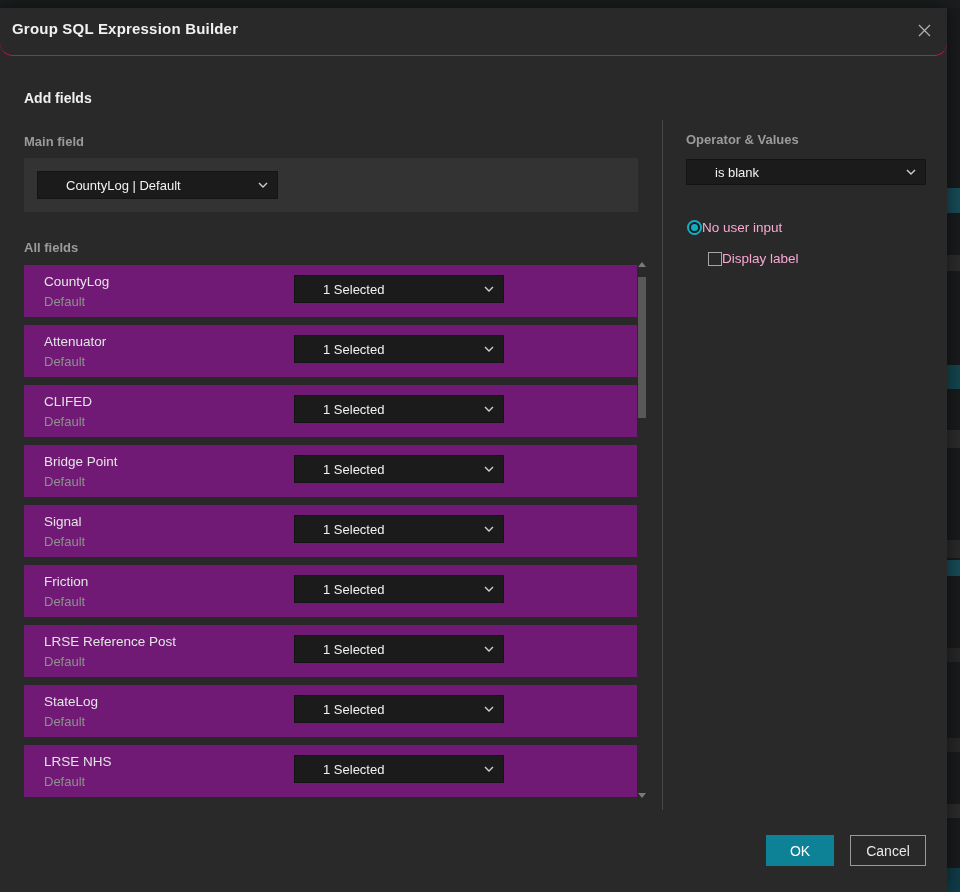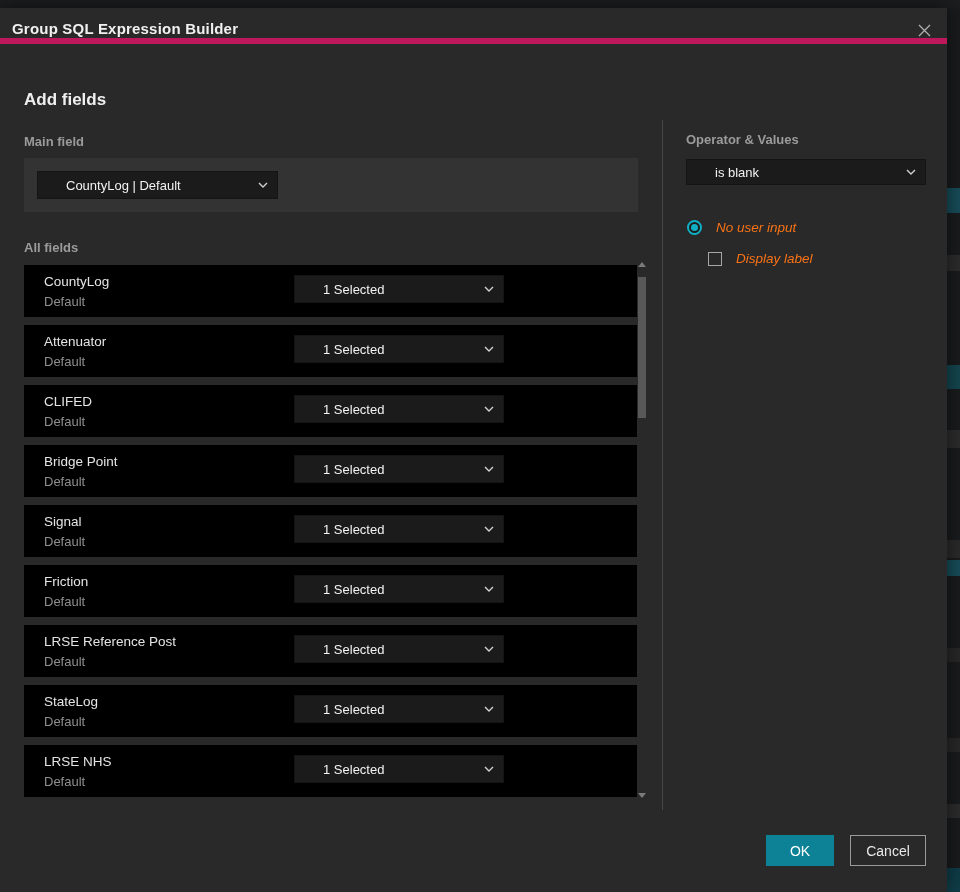--- a/index.html
+++ b/index.html
@@ -30,33 +30,34 @@
   }
   .bg-seg { position:absolute; left:0; width:13px; }
 
   
   .dialog {
     position:absolute; left:0; top:8px; width:947px; height:884px;
     background:#292929; color:#e8e8e8;
     box-shadow:0 0 18px rgba(0,0,0,.55);
   }
   .titlebar {
-    position:absolute; left:0; top:0; width:100%; height:36px;
-    border-bottom:6px solid #be185d;
+    position:absolute; left:0; top:0; width:100%; height:48px;
+    border-bottom:1px solid #be185d;
+    border-radius:13px;
   }
   .title {
     position:absolute; left:12px; top:12px;
     font-size:15px; font-weight:700; color:#f1f1f1; letter-spacing:.2px;
   }
   .close-btn {
     position:absolute; right:9px; top:8px; width:28px; height:28px;
     display:flex; align-items:center; justify-content:center; cursor:pointer;
   }
 
-  .section-heading { position:absolute; font-size:17px; font-weight:700; color:#efefef; }
+  .section-heading { position:absolute; font-size:14px; font-weight:700; color:#efefef; }
   .section-label   { position:absolute; font-size:13px; font-weight:700; color:#9b9b9b; }
 
   
   .main-field-box {
     position:absolute; left:24px; top:150px; width:614px; height:54px;
     background:#333333;
   }
   .select {
     position:absolute; height:28px; background:#1b1b1b;
     border:1px solid #141414; display:flex; align-items:center;
@@ -64,21 +65,21 @@
   }
   .select .sel-text { font-size:13px; color:#f2f2f2; white-space:nowrap; }
   .select .chev { position:absolute; right:9px; top:50%; transform:translateY(-50%); display:flex; }
   .sel-main-field { left:13px; top:13px; width:241px; }
   .sel-main-type  { left:269px; top:13px; width:207px; padding-left:32px; }
   .cal-icon { position:absolute; left:8px; top:5px; width:17px; height:17px; }
 
   
   .fields-list { position:absolute; left:24px; top:257px; width:613px; }
   .field-row {
-    position:relative; width:613px; height:52px; background:#000000;
+    position:relative; width:613px; height:52px; background:#701a75;
     margin-bottom:8px;
     text-align:center;
   }
   .field-name { position:absolute; left:20px; top:9px; font-size:13.5px; color:#e4e4e4; }
   .field-sub  { position:absolute; left:20px; top:29px; font-size:13px; color:#8f8f8f; }
   .field-row .select { left:270px; top:10px; width:210px; }
 
   
   .scrollbar { position:absolute; left:638px; top:252px; width:8px; height:540px; }
   .scroll-arrow-up, .scroll-arrow-down {
@@ -99,21 +100,21 @@
   .check-row { left:708px; top:243px; }
   .radio-outer {
     width:15px; height:15px; border-radius:50%;
     border:2px solid #0fb0c6; background:#1d1d1d;
     display:flex; align-items:center; justify-content:center;
   }
   .radio-dot { width:7px; height:7px; border-radius:50%; background:#0fb0c6; }
   .checkbox {
     width:14px; height:14px; border:1.5px solid #a6a6a6; background:transparent;
   }
-  .ctl-label { font-size:13.5px; color:#f97316; margin-left:14px;font-style:italic; }
+  .ctl-label { font-size:13.5px; color:#f9a8d4; margin-left:0; }
 
   
   .btn {
     position:absolute; top:827px; height:31px; font-size:14px;
     display:flex; align-items:center; justify-content:center; cursor:pointer;
     font-family:"Liberation Sans", sans-serif;
   }
   .btn-ok { left:766px; width:68px; background:#0d8296; color:#ffffff; }
   .btn-cancel { left:850px; width:76px; background:transparent;
     border:1px solid #9a9a9a; color:#e8e8e8; }

